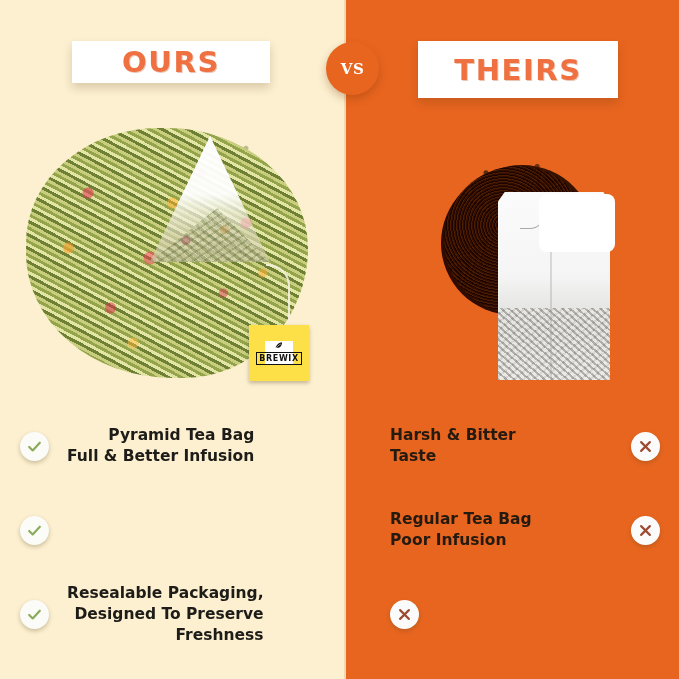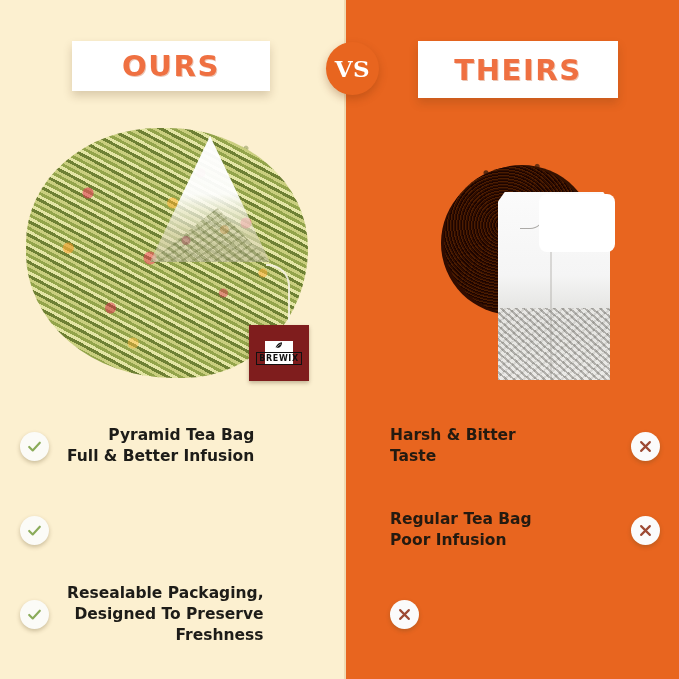--- a/index.html
+++ b/index.html
@@ -42,21 +42,21 @@
 
   
   .banner {
     position: absolute;
     background: #ffffff;
     display: flex;
     align-items: center;
     justify-content: center;
     box-shadow: 0 5px 9px rgba(80,50,20,.20);
   }
-  .banner-ours   { left: 72px;  top: 41px; width: 198px; height: 50px; }
+  .banner-ours   { left: 72px;  top: 41px; width: 198px; height: 42px; }
   .banner-theirs { left: 418px; top: 41px; width: 200px; height: 57px; }
 
   .banner-text {
     font-family: "DejaVu Sans", sans-serif;
     font-weight: bold;
     font-size: 29px;
     letter-spacing: 1.6px;
     color: #ef7041;
     text-shadow: 1px 1px 0 rgba(200,90,40,.35);
   }
@@ -69,21 +69,21 @@
     background: #e8651f;
     display: flex;
     align-items: center;
     justify-content: center;
     box-shadow: 0 4px 8px rgba(120,50,10,.30);
     z-index: 6;
   }
   .vs-text {
     font-family: "DejaVu Serif", serif;
     font-weight: bold;
-    font-size: 23px;
+    font-size: 15px;
     color: #ffffff;
     letter-spacing: .5px;
     text-align: center;
   }
 
   
   .tea-pile-wrap {
     position: absolute;
     left: 18px; top: 122px;
     width: 300px; height: 265px;
@@ -155,21 +155,21 @@
     width: 24px; height: 58px;
     border-right: 2px solid rgba(244,240,225,.9);
     border-top: 2px solid rgba(244,240,225,.9);
     border-top-right-radius: 22px;
   }
 
   .brand-tag {
     position: absolute;
     left: 249px; top: 325px;
     width: 60px; height: 56px;
-    background: #7f1d1d;
+    background: #fde047;
     padding: 16px;
     box-shadow: 0 2px 4px rgba(60,40,10,.3);
   }
   .brand-tag-inner {
     width: 100%; height: 100%;
     background: #ffffff;
     display: flex;
     flex-direction: column;
     align-items: center;
     justify-content: center;

